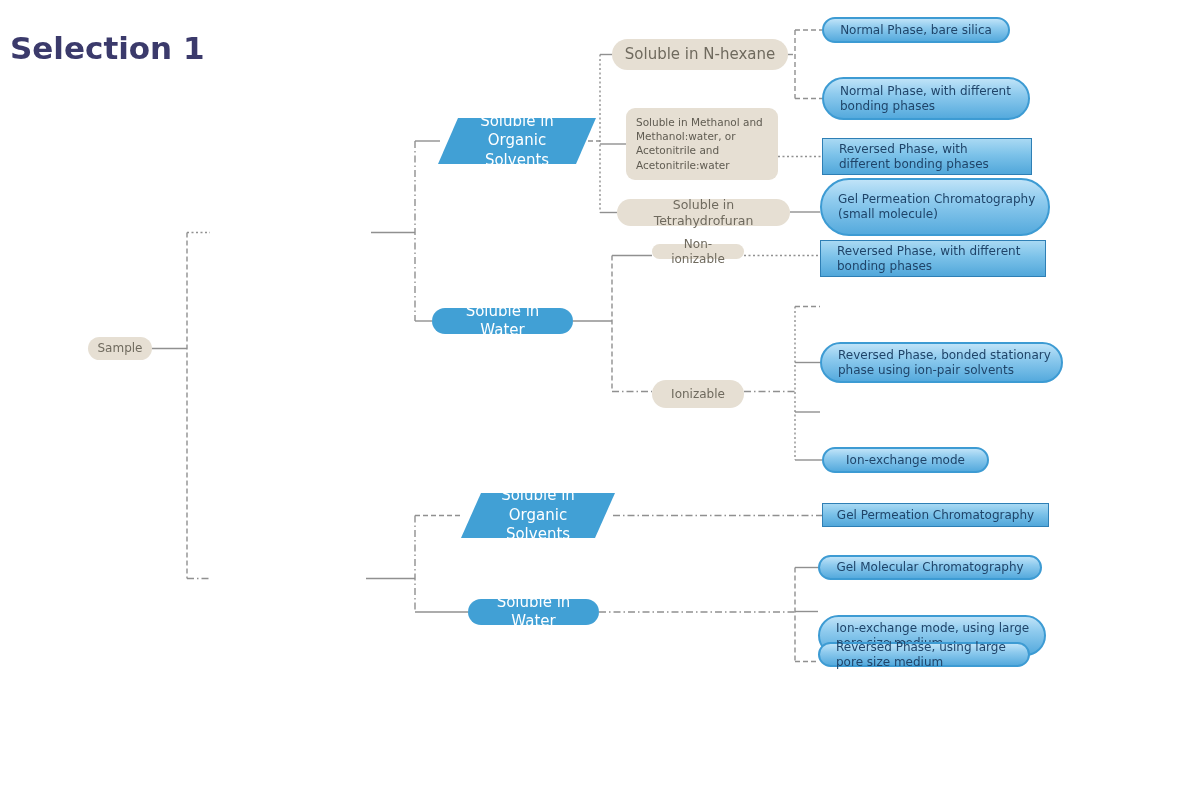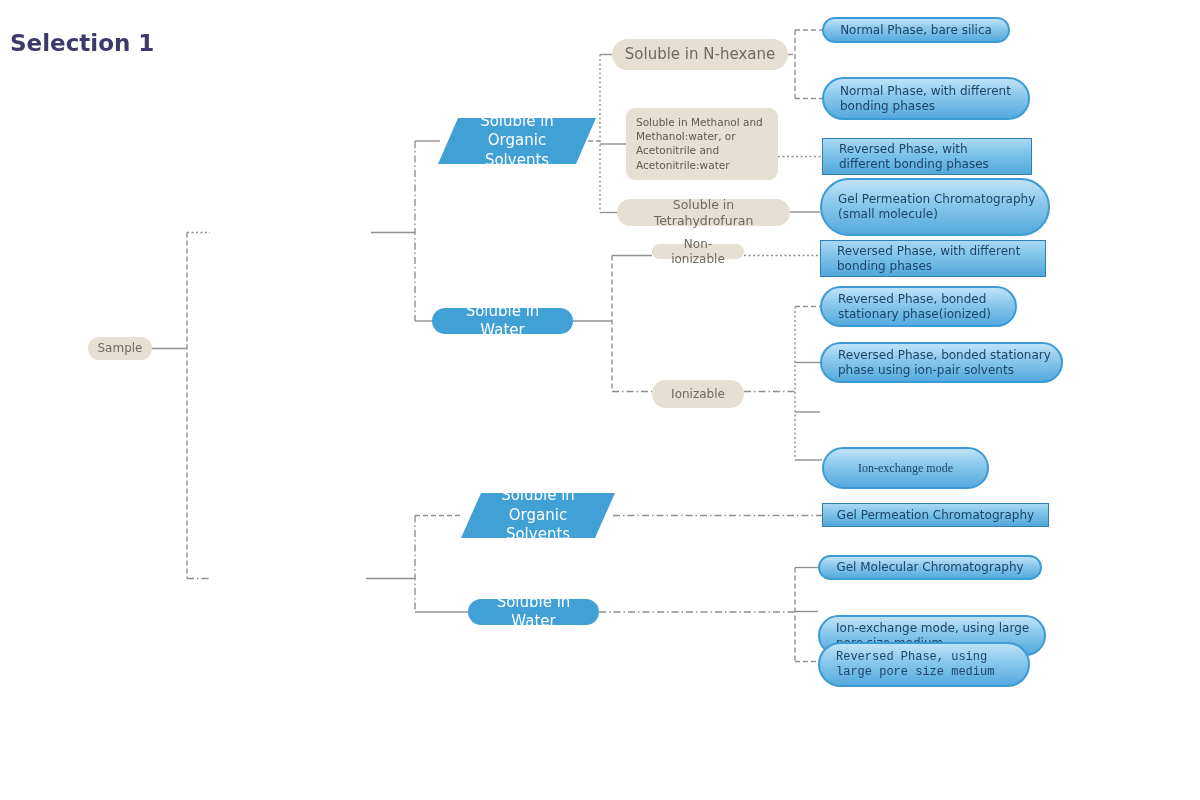--- a/index.html
+++ b/index.html
@@ -1,21 +1,21 @@
 <!DOCTYPE html>
 <html><head>
 <meta charset="utf-8">
 <style>
   html,body{margin:0;padding:0;background:#ffffff;}
   #canvas{
     position:relative;width:1200px;height:800px;background:#ffffff;overflow:hidden;
     font-family:"DejaVu Sans","Liberation Sans",sans-serif;
   }
   #title{
-    position:absolute;left:10px;top:30px;font-size:23px;font-weight:bold;
+    position:absolute;left:10px;top:30px;font-size:31px;font-weight:bold;
     color:#3b3a6b;letter-spacing:0px;
   }
   #edges{position:absolute;left:0;top:0;width:1200px;height:800px;}
   #edges path{fill:none;stroke:#909090;stroke-width:1.4;}
   #edges path.dashed{stroke-dasharray:5,3;}
   #edges path.dotted{stroke-dasharray:2,2.5;}
   #edges path.dashdot{stroke-dasharray:7,3,1.5,3;}
   .node{
     position:absolute;display:flex;align-items:center;justify-content:center;
     text-align:center;box-sizing:border-box;line-height:1.25;cursor:default;
@@ -121,25 +121,24 @@
   <div class="node beige mid" style="left:617px;top:199px;width:173px;height:27px;">Soluble in Tetrahydrofuran</div>
 
   <div class="node beige" style="left:652px;top:244px;width:92px;height:15px;">Non-ionizable</div>
   <div class="node beige" style="left:652px;top:380px;width:92px;height:28px;">Ionizable</div>
 
   <div class="node leaf" style="left:822px;top:17px;width:188px;height:26px;">Normal Phase, bare silica</div>
   <div class="node leaf ml" style="left:822px;top:77px;width:208px;height:43px;">Normal Phase, with different bonding phases</div>
   <div class="node leaf rect ml" style="left:822px;top:138px;width:210px;height:37px;">Reversed Phase, with different bonding phases</div>
   <div class="node leaf ml" style="left:820px;top:178px;width:230px;height:58px;">Gel Permeation Chromatography (small molecule)</div>
   <div class="node leaf rect ml" style="left:820px;top:240px;width:226px;height:37px;">Reversed Phase, with different bonding phases</div>
-  <div class="node leaf ml" style="left:820px;top:286px;width:197px;height:41px;">Reversed Phase, bonded stationary phase(ionized)</div>
   <div class="node leaf ml" style="left:820px;top:342px;width:243px;height:41px;">Reversed Phase, bonded stationary phase using ion-pair solvents</div>
-  <div class="node leaf" style="left:822px;top:447px;width:167px;height:42px;font-family:Liberation Serif, serif;">Ion-exchange mode</div>
+  <div class="node leaf" style="left:822px;top:447px;width:167px;height:26px;">Ion-exchange mode</div>
 
   <div class="node para" style="left:461px;top:493px;width:154px;height:45px;">Soluble in Organic Solvents</div>
   <div class="node bluesolid" style="left:468px;top:599px;width:131px;height:26px;">Soluble in Water</div>
 
   <div class="node leaf rect" style="left:822px;top:503px;width:227px;height:24px;">Gel Permeation Chromatography</div>
   <div class="node leaf" style="left:818px;top:555px;width:224px;height:25px;">Gel Molecular Chromatography</div>
   <div class="node leaf ml" style="left:818px;top:591px;width:228px;height:41px;margin-top:24px;">Ion-exchange mode, using large pore size medium</div>
-  <div class="node leaf ml" style="left:818px;top:642px;width:212px;height:45px;font-family:Liberation Mono, monospace;">Reversed Phase, using large pore size medium</div>
+  <div class="node leaf ml" style="left:818px;top:642px;width:212px;height:25px;">Reversed Phase, using large pore size medium</div>
 
 </div>
 
 </body></html>

